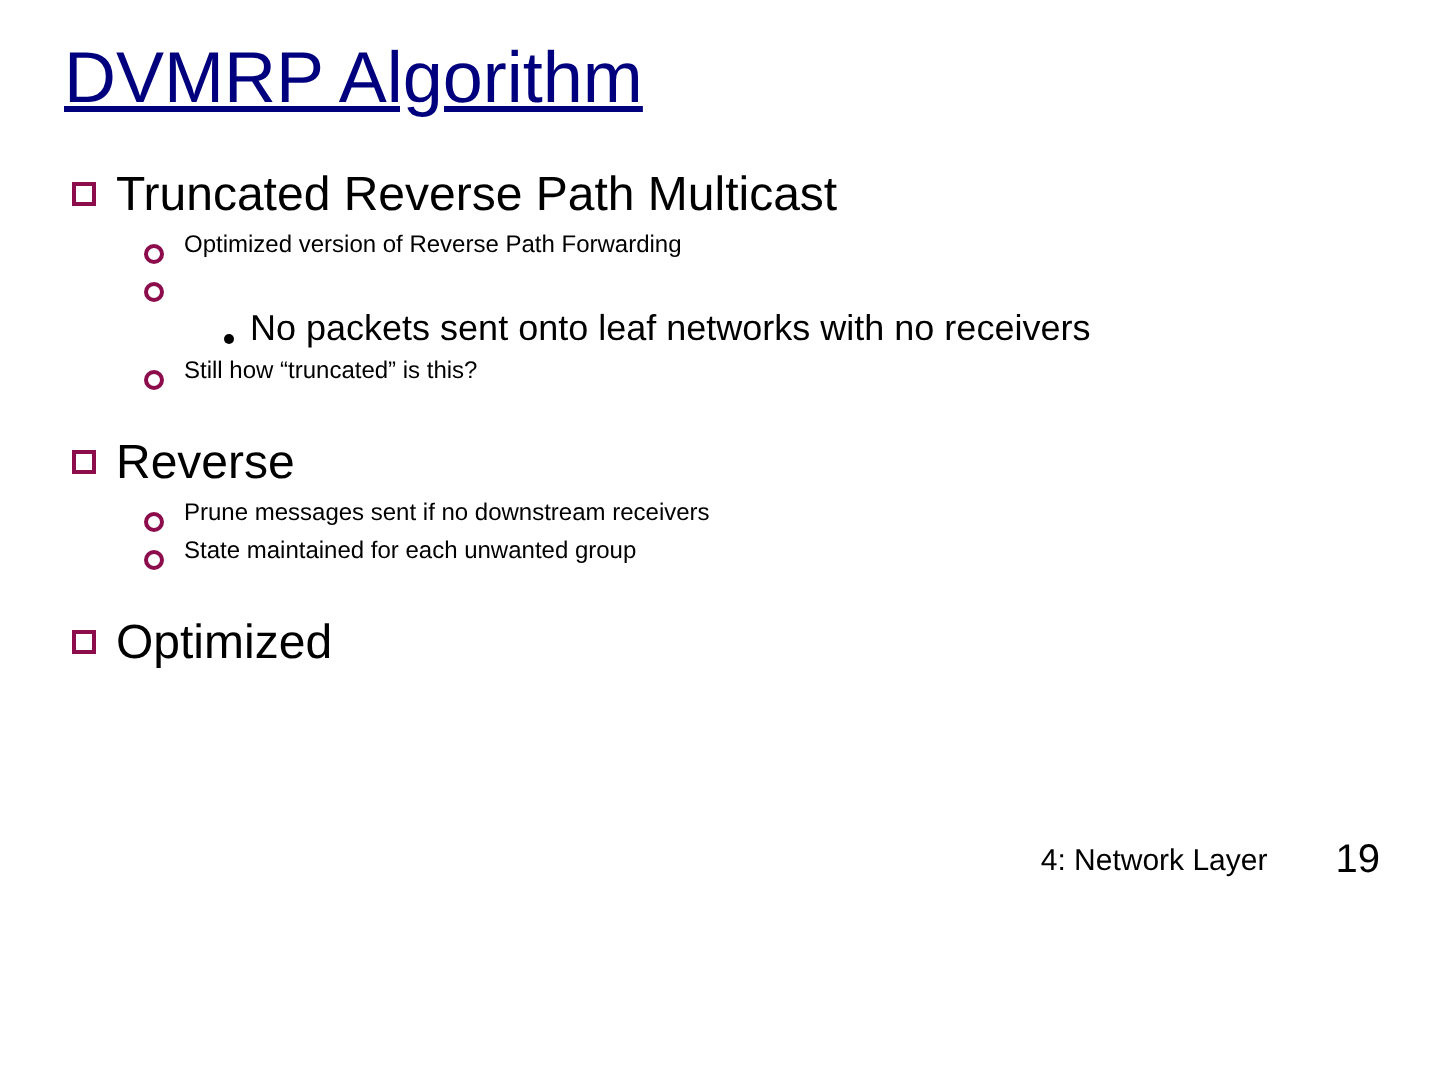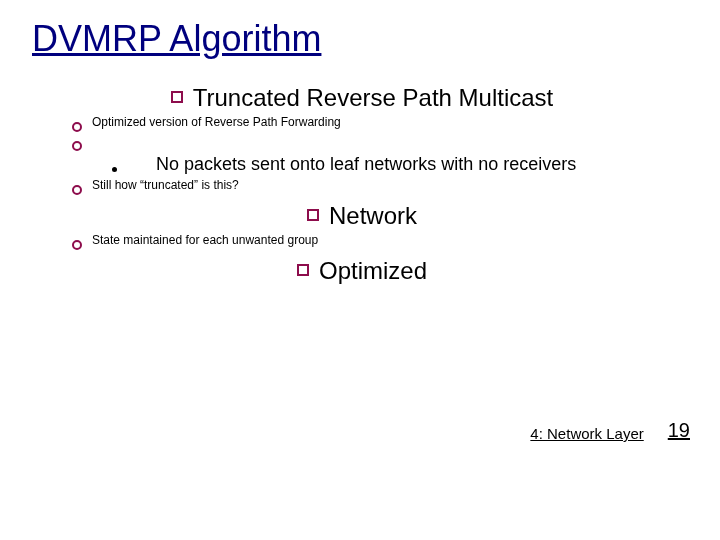--- a/index.html
+++ b/index.html
@@ -24,22 +24,21 @@
     font-size: 36px;
     color: #00007e;
     text-decoration: underline;
     margin: 0 0 24px 0;
     line-height: 1.15;
     font-weight: normal;
   }
   .lvl1 {
     display: flex;
     align-items: flex-start;
-    margin: 6px 0 2px 4px;
-    justify-content: center;
+    margin: 22px 0 2px 4px;
   }
   .lvl1 .bullet-sq {
     width: 12px;
     height: 12px;
     border: 2px solid #8d0d4c;
     box-sizing: border-box;
     margin-top: 8px;
     margin-right: 10px;
     flex: none;
   }
@@ -63,44 +62,42 @@
     flex: none;
   }
   .lvl2 .text {
     font-size: 12px;
     line-height: 1.25;
   }
   .lvl3 {
     display: flex;
     align-items: center;
     margin: 1px 0 1px 80px;
-    gap: 31px;
   }
   .lvl3 .bullet-dot {
     width: 5px;
     height: 5px;
     background: #000;
     border-radius: 50%;
     margin-top: 9px;
     margin-right: 8px;
     flex: none;
   }
   .lvl3 .text {
     font-size: 18px;
     line-height: 1.25;
   }
   .footer {
     position: absolute;
     bottom: 14px;
     right: 30px;
     font-size: 15px;
     display: flex;
-    align-items: flex-end;
-    gap: 24px;
-    text-decoration: underline;
+    align-items: center;
+    gap: 34px;
   }
   .pagenum {
     font-size: 20px;
   }
 </style>
 </head>
 <body>
 
 <div class="slide">
 
@@ -121,21 +118,25 @@
     <span class="bullet-dot"></span>
     <span class="text">No packets sent onto leaf networks with no receivers</span>
   </div>
   <div class="lvl2">
     <span class="bullet-circ"></span>
     <span class="text">Still how “truncated” is this?</span>
   </div>
 
   <div class="lvl1">
     <span class="bullet-sq"></span>
-    <span class="text">Network</span>
+    <span class="text">Reverse</span>
+  </div>
+  <div class="lvl2">
+    <span class="bullet-circ"></span>
+    <span class="text">Prune messages sent if no downstream receivers</span>
   </div>
   <div class="lvl2">
     <span class="bullet-circ"></span>
     <span class="text">State maintained for each unwanted group</span>
   </div>
 
   <div class="lvl1">
     <span class="bullet-sq"></span>
     <span class="text">Optimized</span>
   </div>

